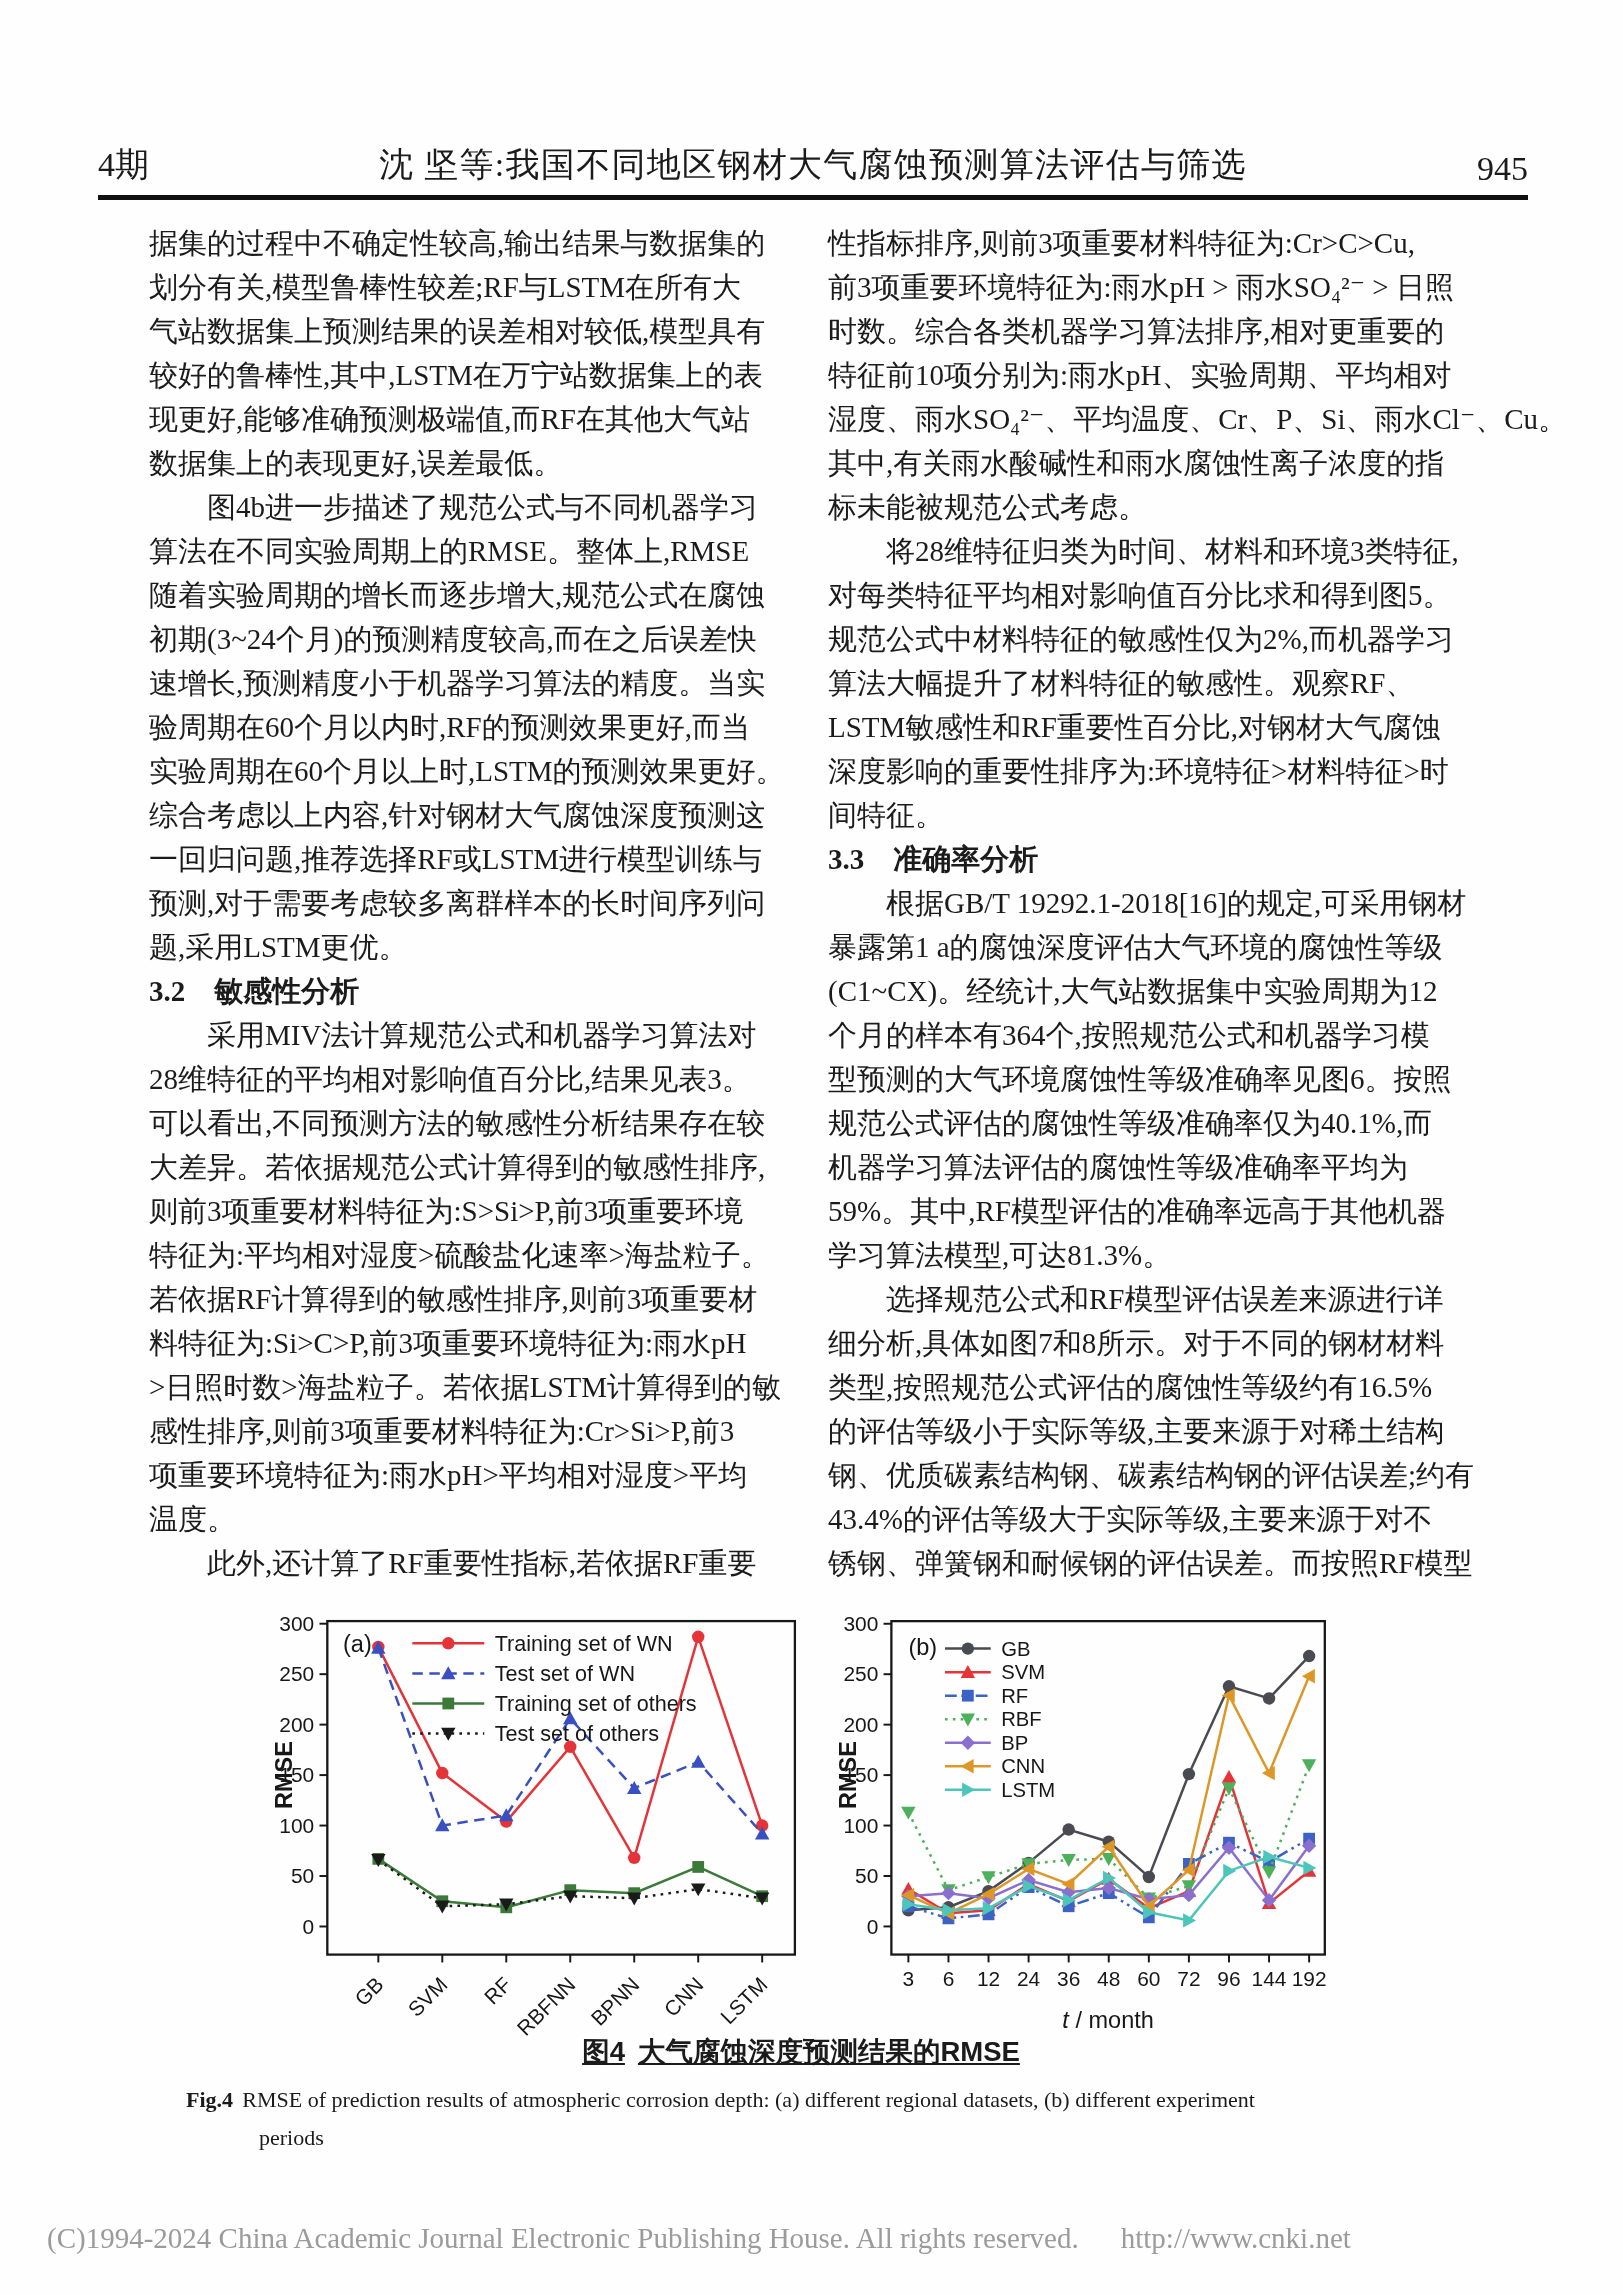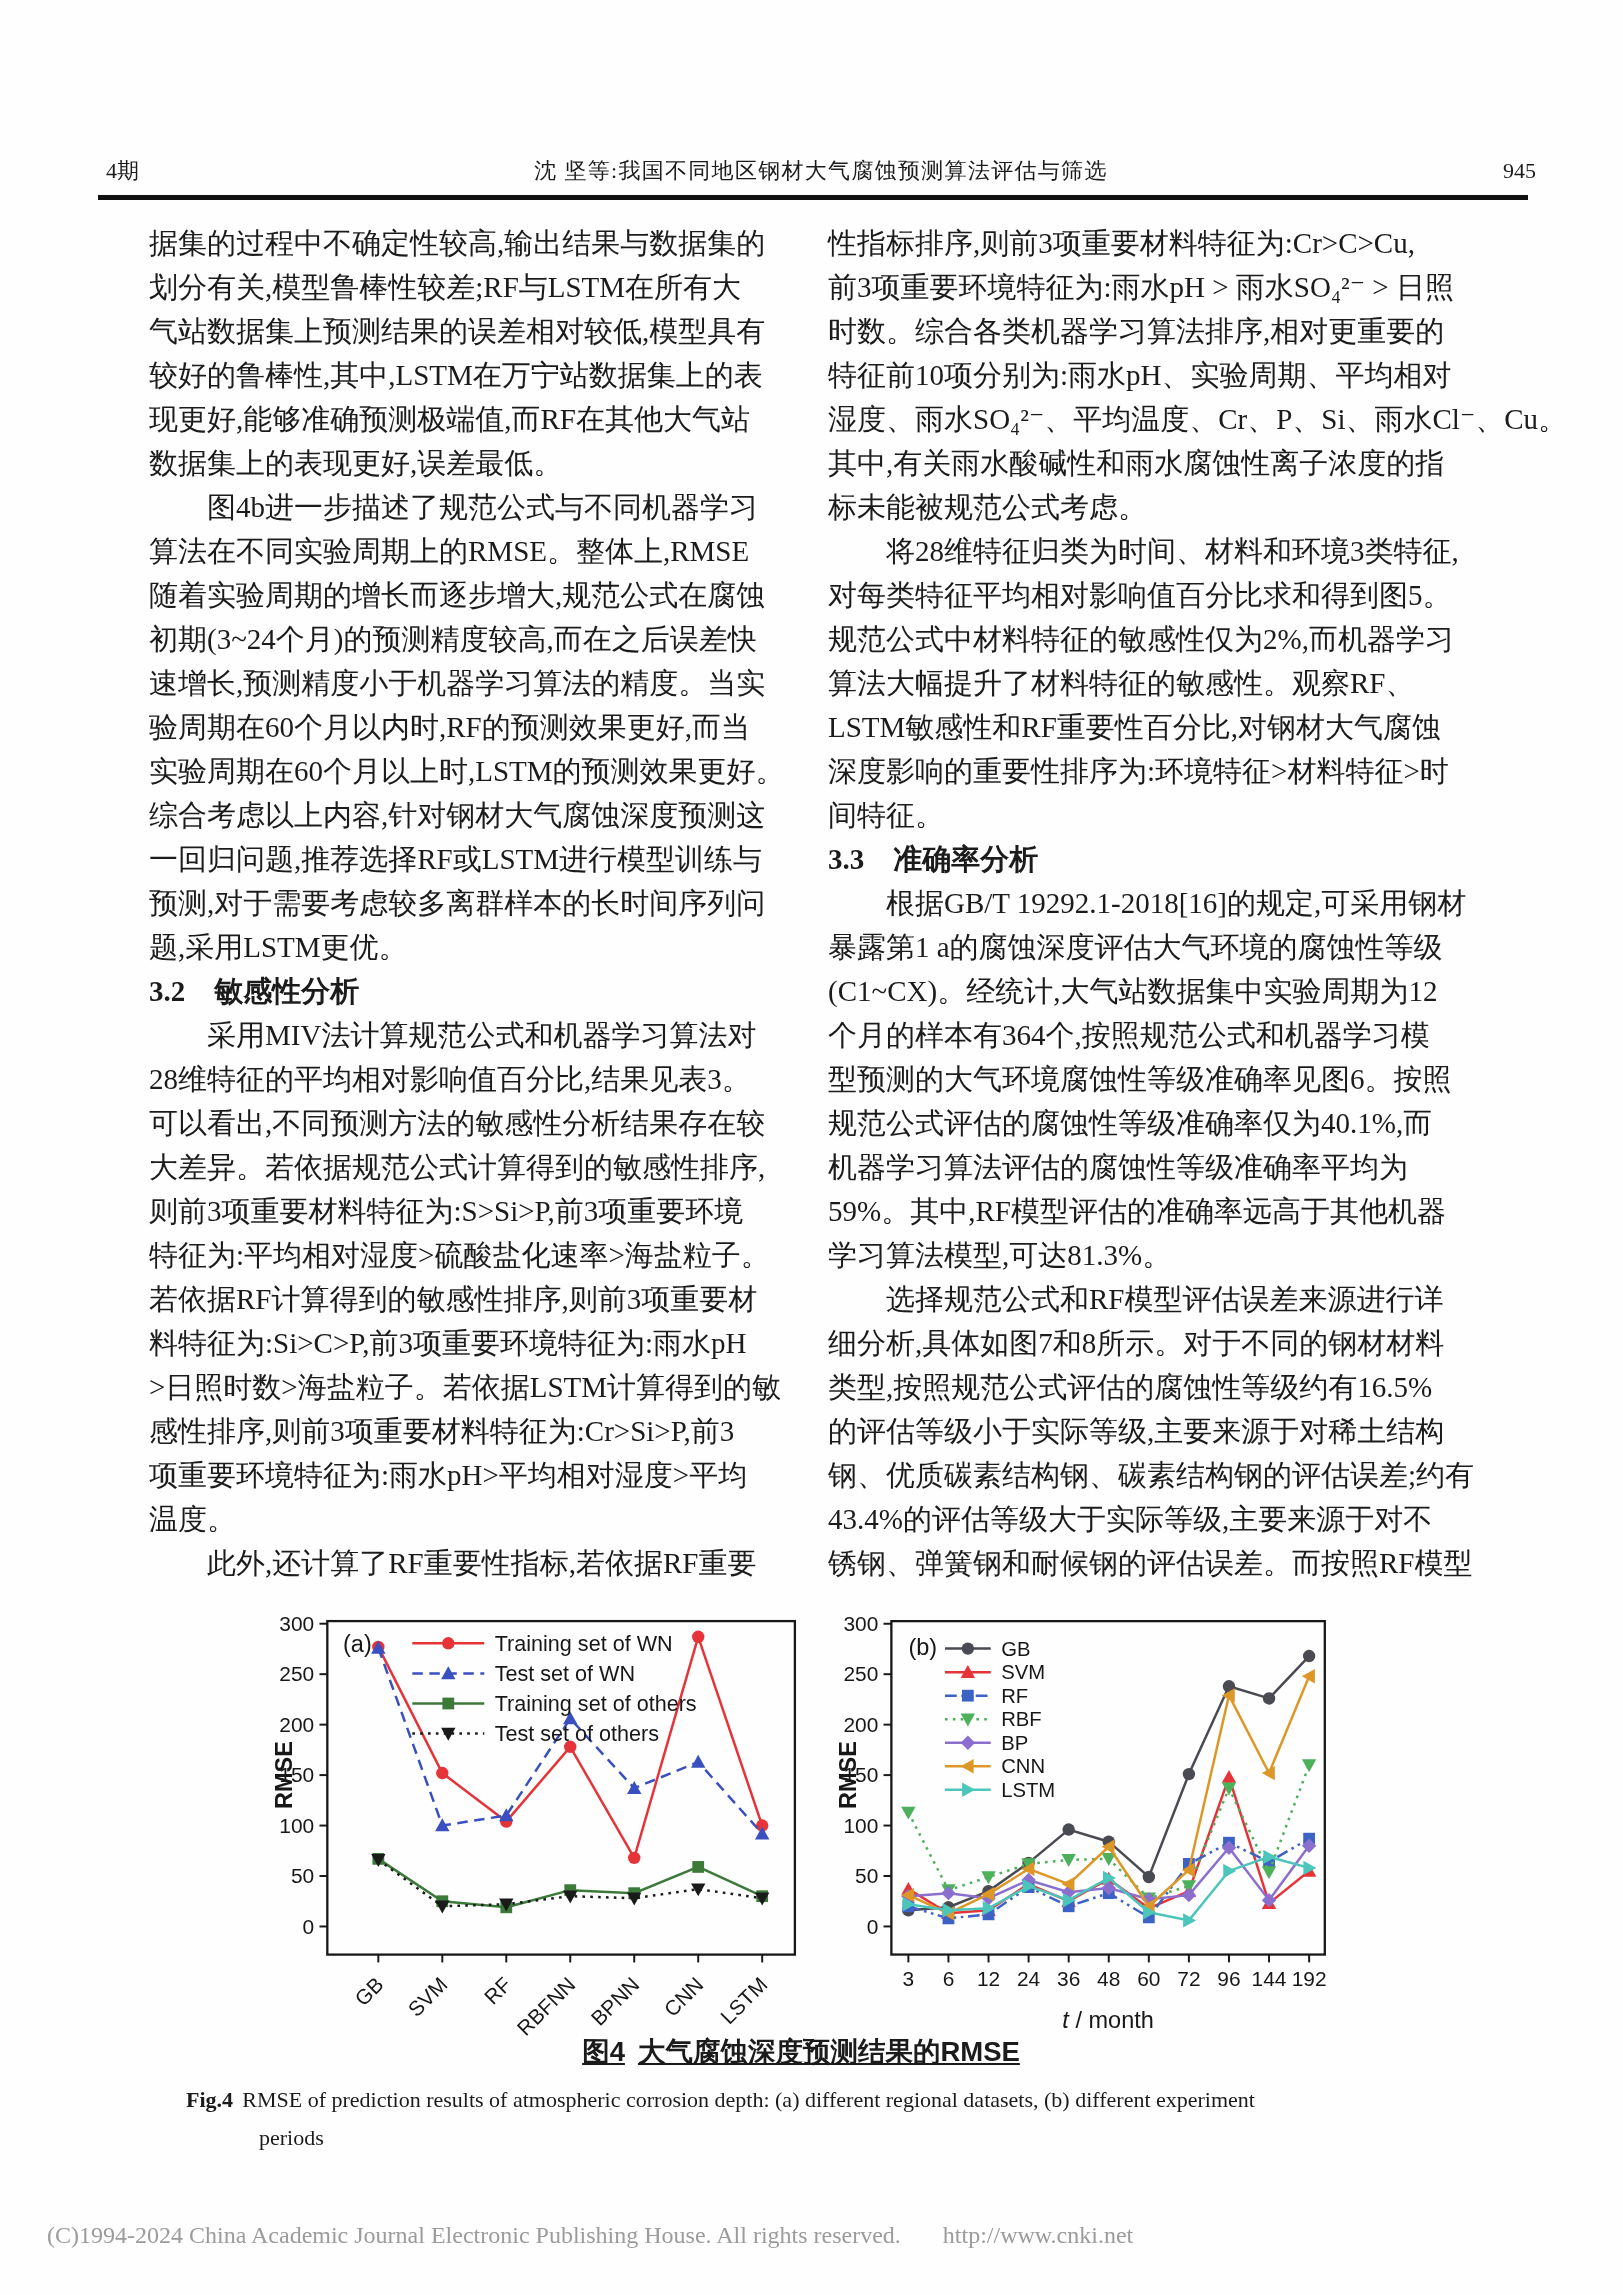--- a/index.html
+++ b/index.html
@@ -1,41 +1,41 @@
 <!DOCTYPE html>
 <html style="font-size:10.5px"><head>
 <meta charset="utf-8">
 <style>
   html,body{margin:0;padding:0;background:#ffffff;}
   .page{position:relative;width:1623px;height:2295px;background:#fefefe;overflow:hidden;
         font-family:"Liberation Serif","DejaVu Serif",serif;color:#1b1b1b;}
   
-  .header{position:absolute;left:106px;top:154px;width:1430px;height:34px;
-          display:flex;justify-content:space-between;align-items:center;font-size:22px;}
+  .header{position:absolute;left:98px;top:154px;width:1430px;height:34px;
+          display:flex;justify-content:space-between;align-items:flex-end;font-size:34px;}
   .running-title{letter-spacing:1.3px;}
   .header-rule{position:absolute;left:98px;top:195px;width:1430px;height:4.6px;background:#111;}
   
   .col{position:absolute;top:221px;width:649px;}
   .col.left{left:149px;}
   .col.right{left:828px;}
   .tl{height:44px;line-height:44px;font-size:29px;white-space:nowrap;}
   .tl.hd{font-weight:bold;font-family:Liberation Serif, serif;font-size:29px;}
   
   svg.chart{position:absolute;overflow:visible;}
   #chart-a{left:275px;top:1570px;width:531px;height:471px;}
   #chart-b{left:843px;top:1570px;width:523px;height:471px;}
   
   .cap-zh{position:absolute;left:0;top:2034px;width:1602px;text-align:center;font-size:27.5px;
           font-family:"Liberation Sans","DejaVu Sans",sans-serif;font-weight:bold;text-decoration:underline;}
   .cap-zh .cap-label{margin-right:13px;}
   .cap-en{position:absolute;left:186px;top:2081px;width:1302px;font-size:22px;line-height:38px;}
   .cap-en b{margin-right:9.2px;}
   .cap-en-l2{padding-left:73px;}
   
-  .footer{position:absolute;left:47px;top:2222px;width:1531px;font-size:24px;color:#9b9b9b;}
+  .footer{position:absolute;left:47px;top:2222px;width:1531px;font-size:29px;color:#9b9b9b;}
   .footer .url{margin-left:42px;}
 </style>
 </head>
 <body>
 
 <div class="page">
 
   <div class="header">
     <span class="issue">4期</span>
     <span class="running-title">沈 坚等:我国不同地区钢材大气腐蚀预测算法评估与筛选</span>

